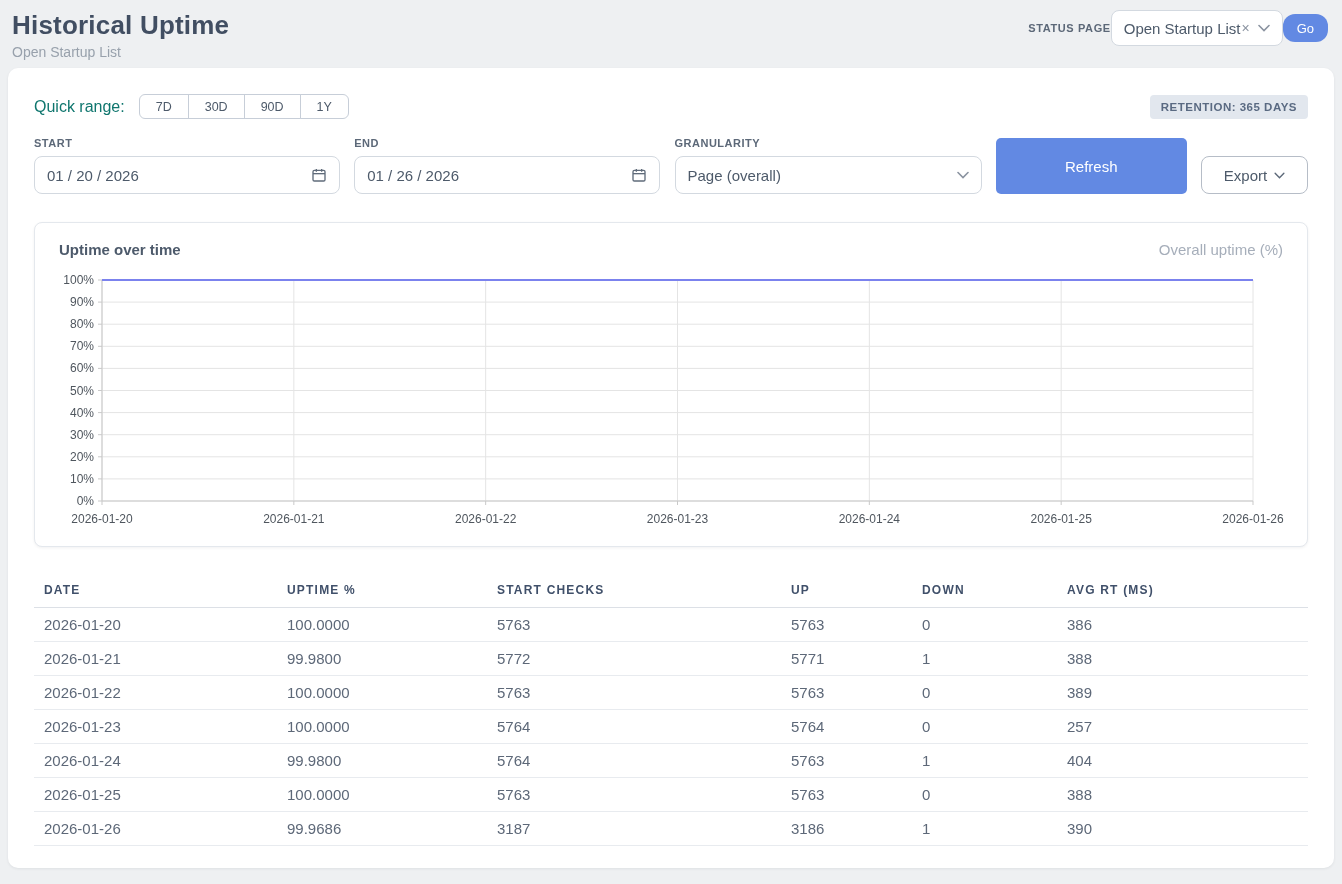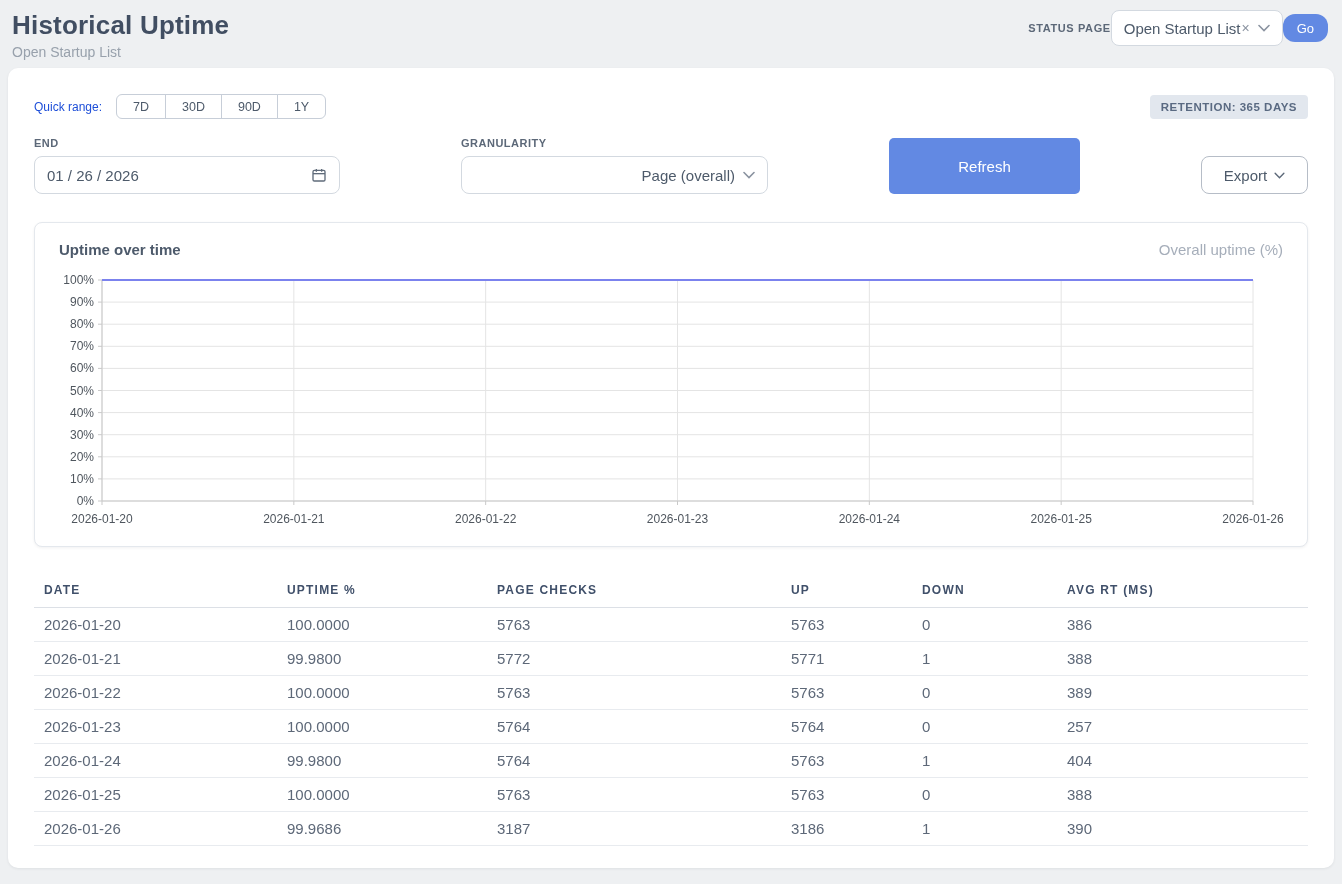--- a/index.html
+++ b/index.html
@@ -26,42 +26,42 @@
   .btn { border:none; cursor:pointer; font-family:inherit; }
   .btn-primary { background:#6289e3; color:#fff; border-radius:12px; }
   .btn-go { height:28px; padding:0 14px; font-size:13px; }
   
   .main-card {
     background:#fff; margin:0 8px; border-radius:10px;
     box-shadow:0 1px 3px rgba(16,24,40,.07);
     padding:26px 26px 22px 26px; height:800px;
   }
   .quick-row { display:flex; align-items:center; }
-  .quick-label { font-size:12px; color:#1d4ed8; margin-right:14px; }
+  .quick-label { font-size:16px; color:#0f766e; margin-right:14px; }
   .segmented { display:flex; }
   .seg-btn {
     background:#fff; border:1px solid #c7ced8; color:#4d5a6a; font-size:12.5px;
     height:25px; padding:0 16px; margin-left:-1px; cursor:pointer;
   }
   .seg-btn:first-child { border-radius:6px 0 0 6px; margin-left:0; }
   .seg-btn:last-child { border-radius:0 6px 6px 0; }
   .badge {
     margin-left:auto; background:#e2e7ee; color:#5a6a82; font-size:11.5px; font-weight:700;
     letter-spacing:.5px; border-radius:4px; padding:6px 11px;
   }
   
   .fields-row { display:flex; justify-content:space-between; align-items:flex-end; margin-top:18px; }
   .field-label { display:block; font-size:11px; font-weight:600; letter-spacing:.5px; color:#5c6878; margin-bottom:7px; }
   .input-box {
     display:flex; align-items:center; justify-content:space-between; background:#fff;
     border:1px solid #d3d9e0; border-radius:8px; height:38px; padding:0 12px;
     font-size:15px; color:#4d5a6a; cursor:pointer;
   }
   .w-start,.w-end { width:306px; }
-  .w-gran { width:307px;justify-content:flex-end; }
+  .w-gran { width:307px; }
   .btn-refresh { width:191px; height:56px; border-radius:5px; font-size:15px; }
   .btn-export {
     width:107px; height:38px; border-radius:8px; background:#fff; border:1px solid #b6bdc7;
     color:#4d5a6a; font-size:15px; display:flex; align-items:center; justify-content:center; gap:7px;
   }
   
   .chart-card {
     margin-top:28px; border:1px solid #e4e8ed; border-radius:8px;
     box-shadow:0 1px 3px rgba(16,24,40,.06); padding:18px 16px 10px 16px; background:#fff;
   }
@@ -110,20 +110,32 @@
 
     <button class="seg-btn">7D</button>
         <button class="seg-btn">30D</button>
         <button class="seg-btn">90D</button>
         <button class="seg-btn">1Y</button>
       </div>
     <span class="badge">RETENTION: 365 DAYS</span>
   </div>
 
   <div class="fields-row">
+    <div>
+      <label class="field-label">START</label>
+      <div class="input-box w-start">
+        <span>01 / 20 / 2026</span>
+        <svg width="16" height="16" viewBox="0 0 24 24" fill="none" stroke="#5f6b7a" stroke-width="2">
+            <rect x="3" y="5" width="18" height="16" rx="2"></rect>
+            <line x1="3" y1="10" x2="21" y2="10"></line>
+            <line x1="8" y1="3" x2="8" y2="7"></line>
+            <line x1="16" y1="3" x2="16" y2="7"></line>
+          </svg>
+      </div>
+    </div>
     <div>
       <label class="field-label">END</label>
       <div class="input-box w-end">
         <span>01 / 26 / 2026</span>
         <svg width="16" height="16" viewBox="0 0 24 24" fill="none" stroke="#5f6b7a" stroke-width="2">
             <rect x="3" y="5" width="18" height="16" rx="2"></rect>
             <line x1="3" y1="10" x2="21" y2="10"></line>
             <line x1="8" y1="3" x2="8" y2="7"></line>
             <line x1="16" y1="3" x2="16" y2="7"></line>
           </svg>
@@ -220,21 +232,21 @@
         <col class="c2">
         <col class="c3">
         <col class="c4">
         <col class="c5">
       </colgroup>
     <thead>
       <tr>
 
       <th>DATE</th>
           <th>UPTIME %</th>
-          <th>PAGE CHECKS</th>
+          <th>START CHECKS</th>
           <th>UP</th>
           <th>DOWN</th>
           <th>AVG RT (MS)</th>
         </tr>
     </thead>
     <tbody>
 
     <tr>
         <td>2026-01-20</td>
         <td>100.0000</td>

